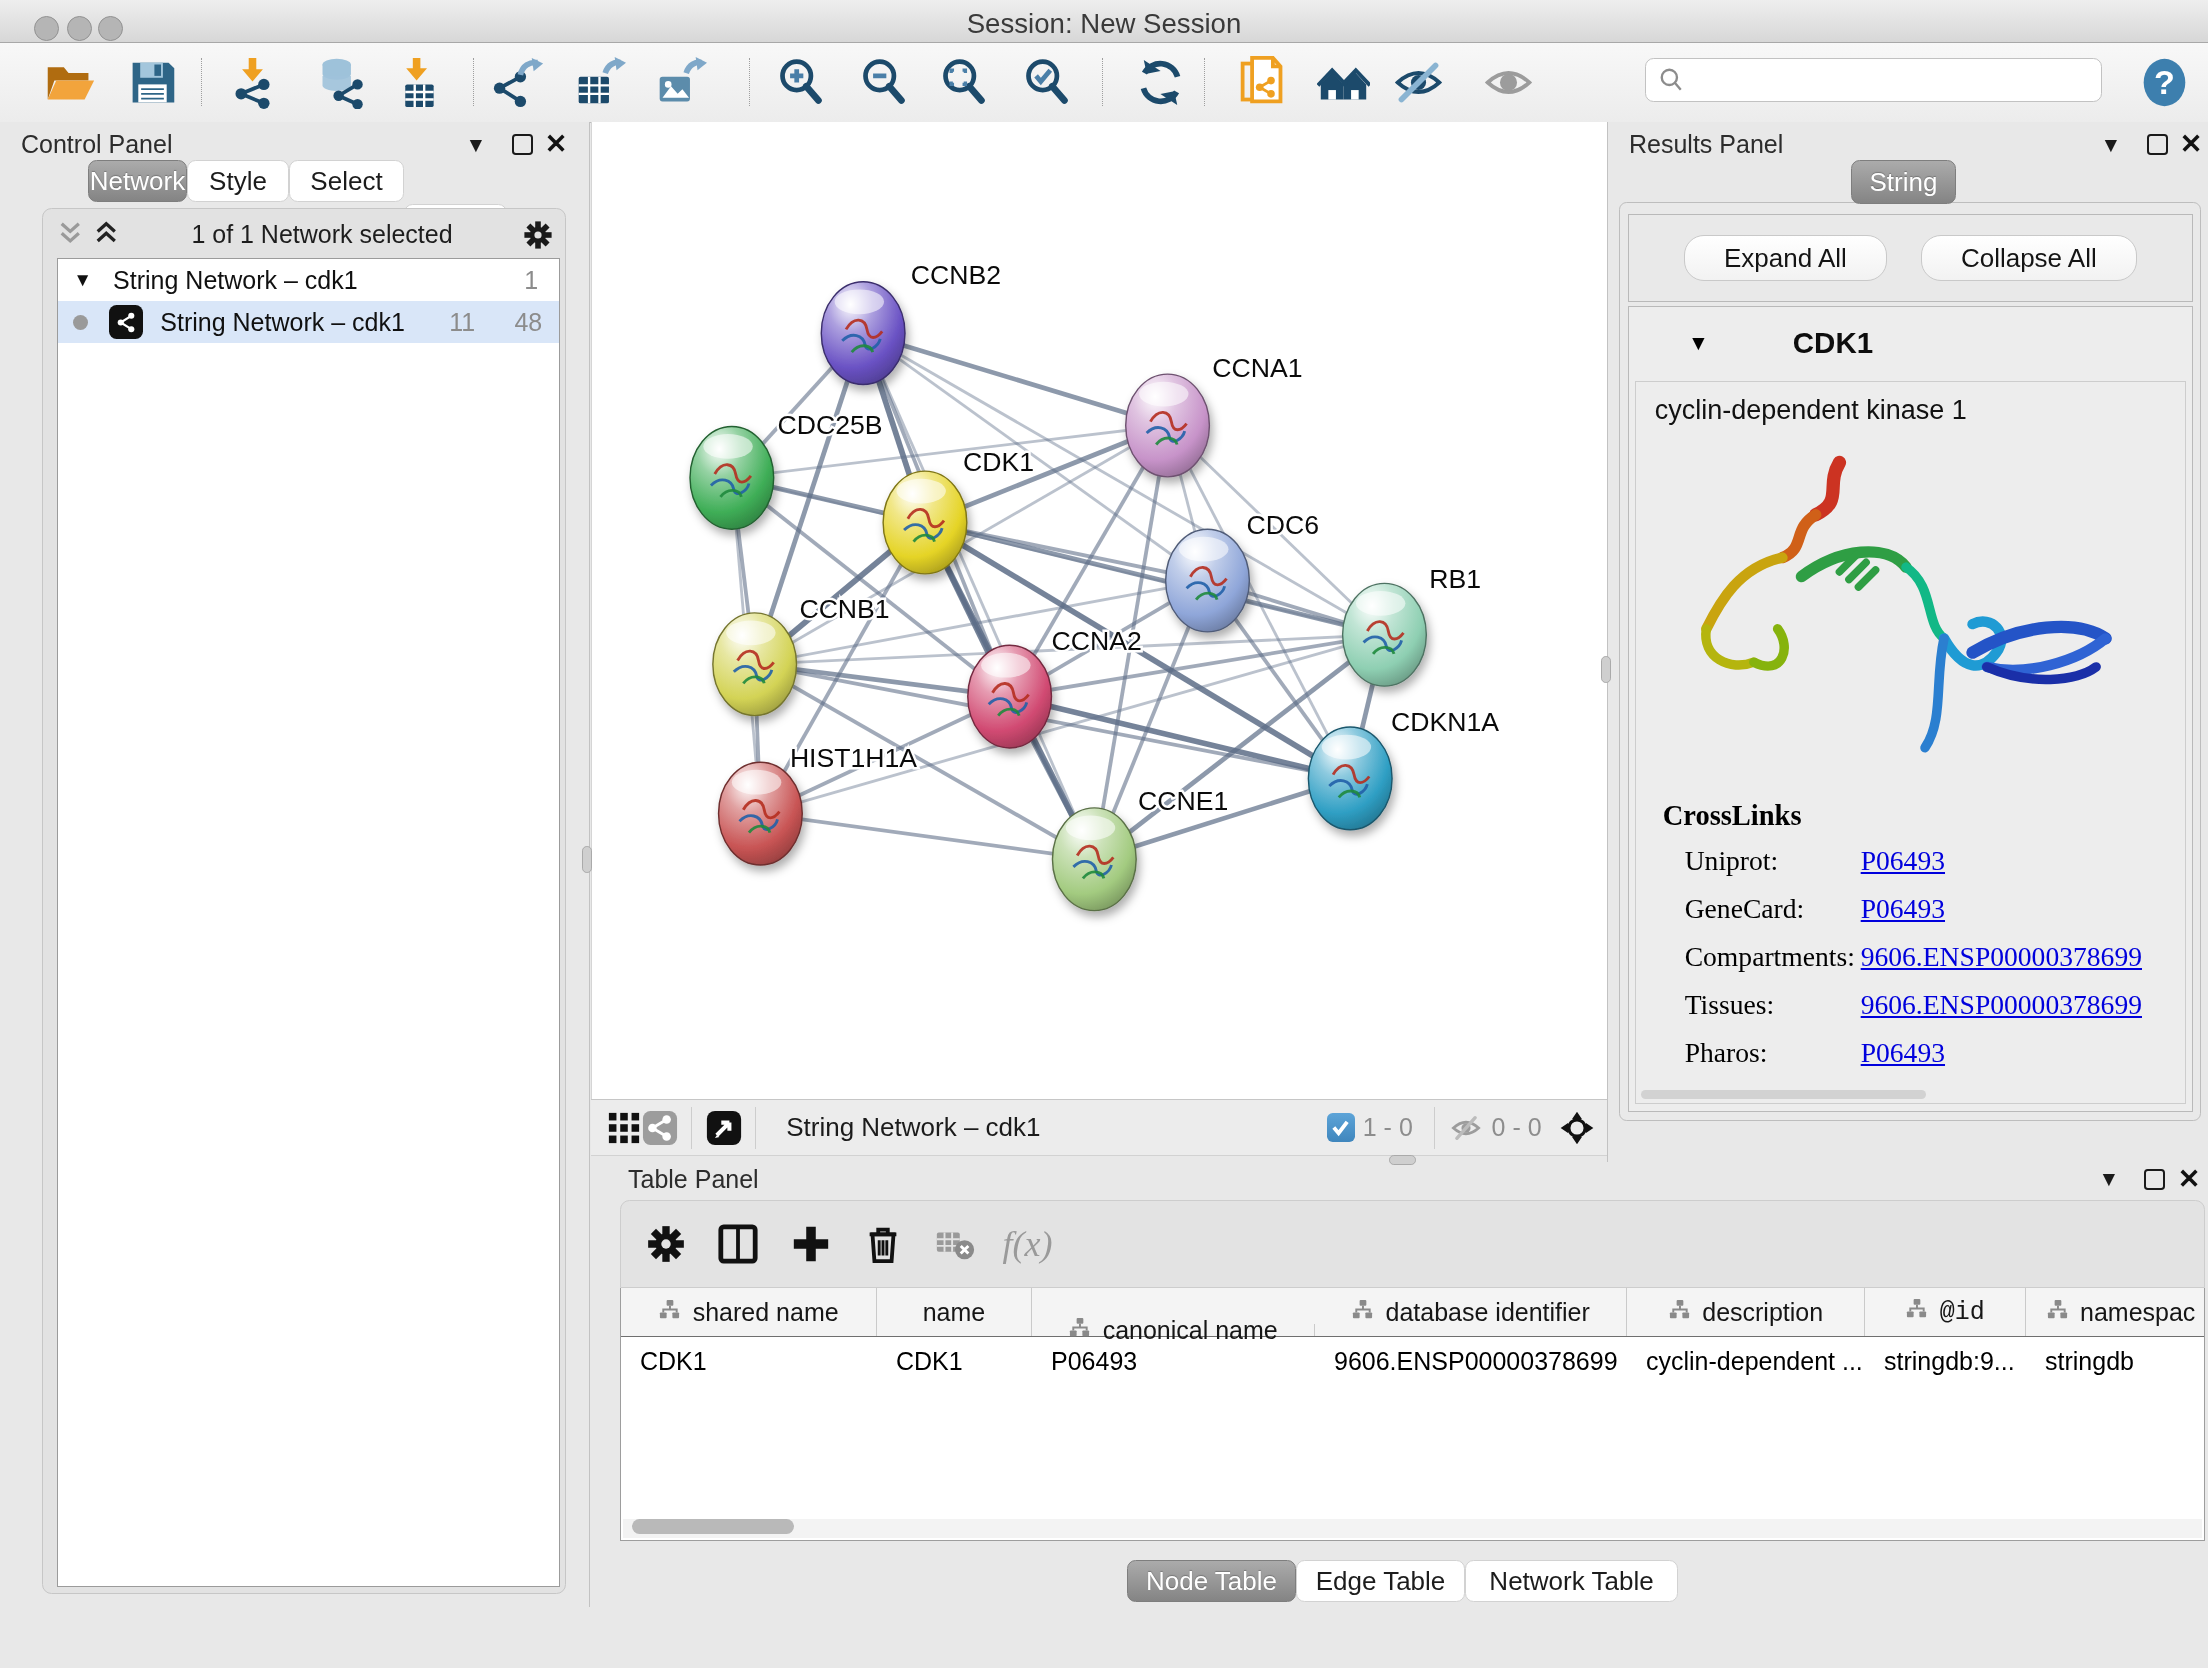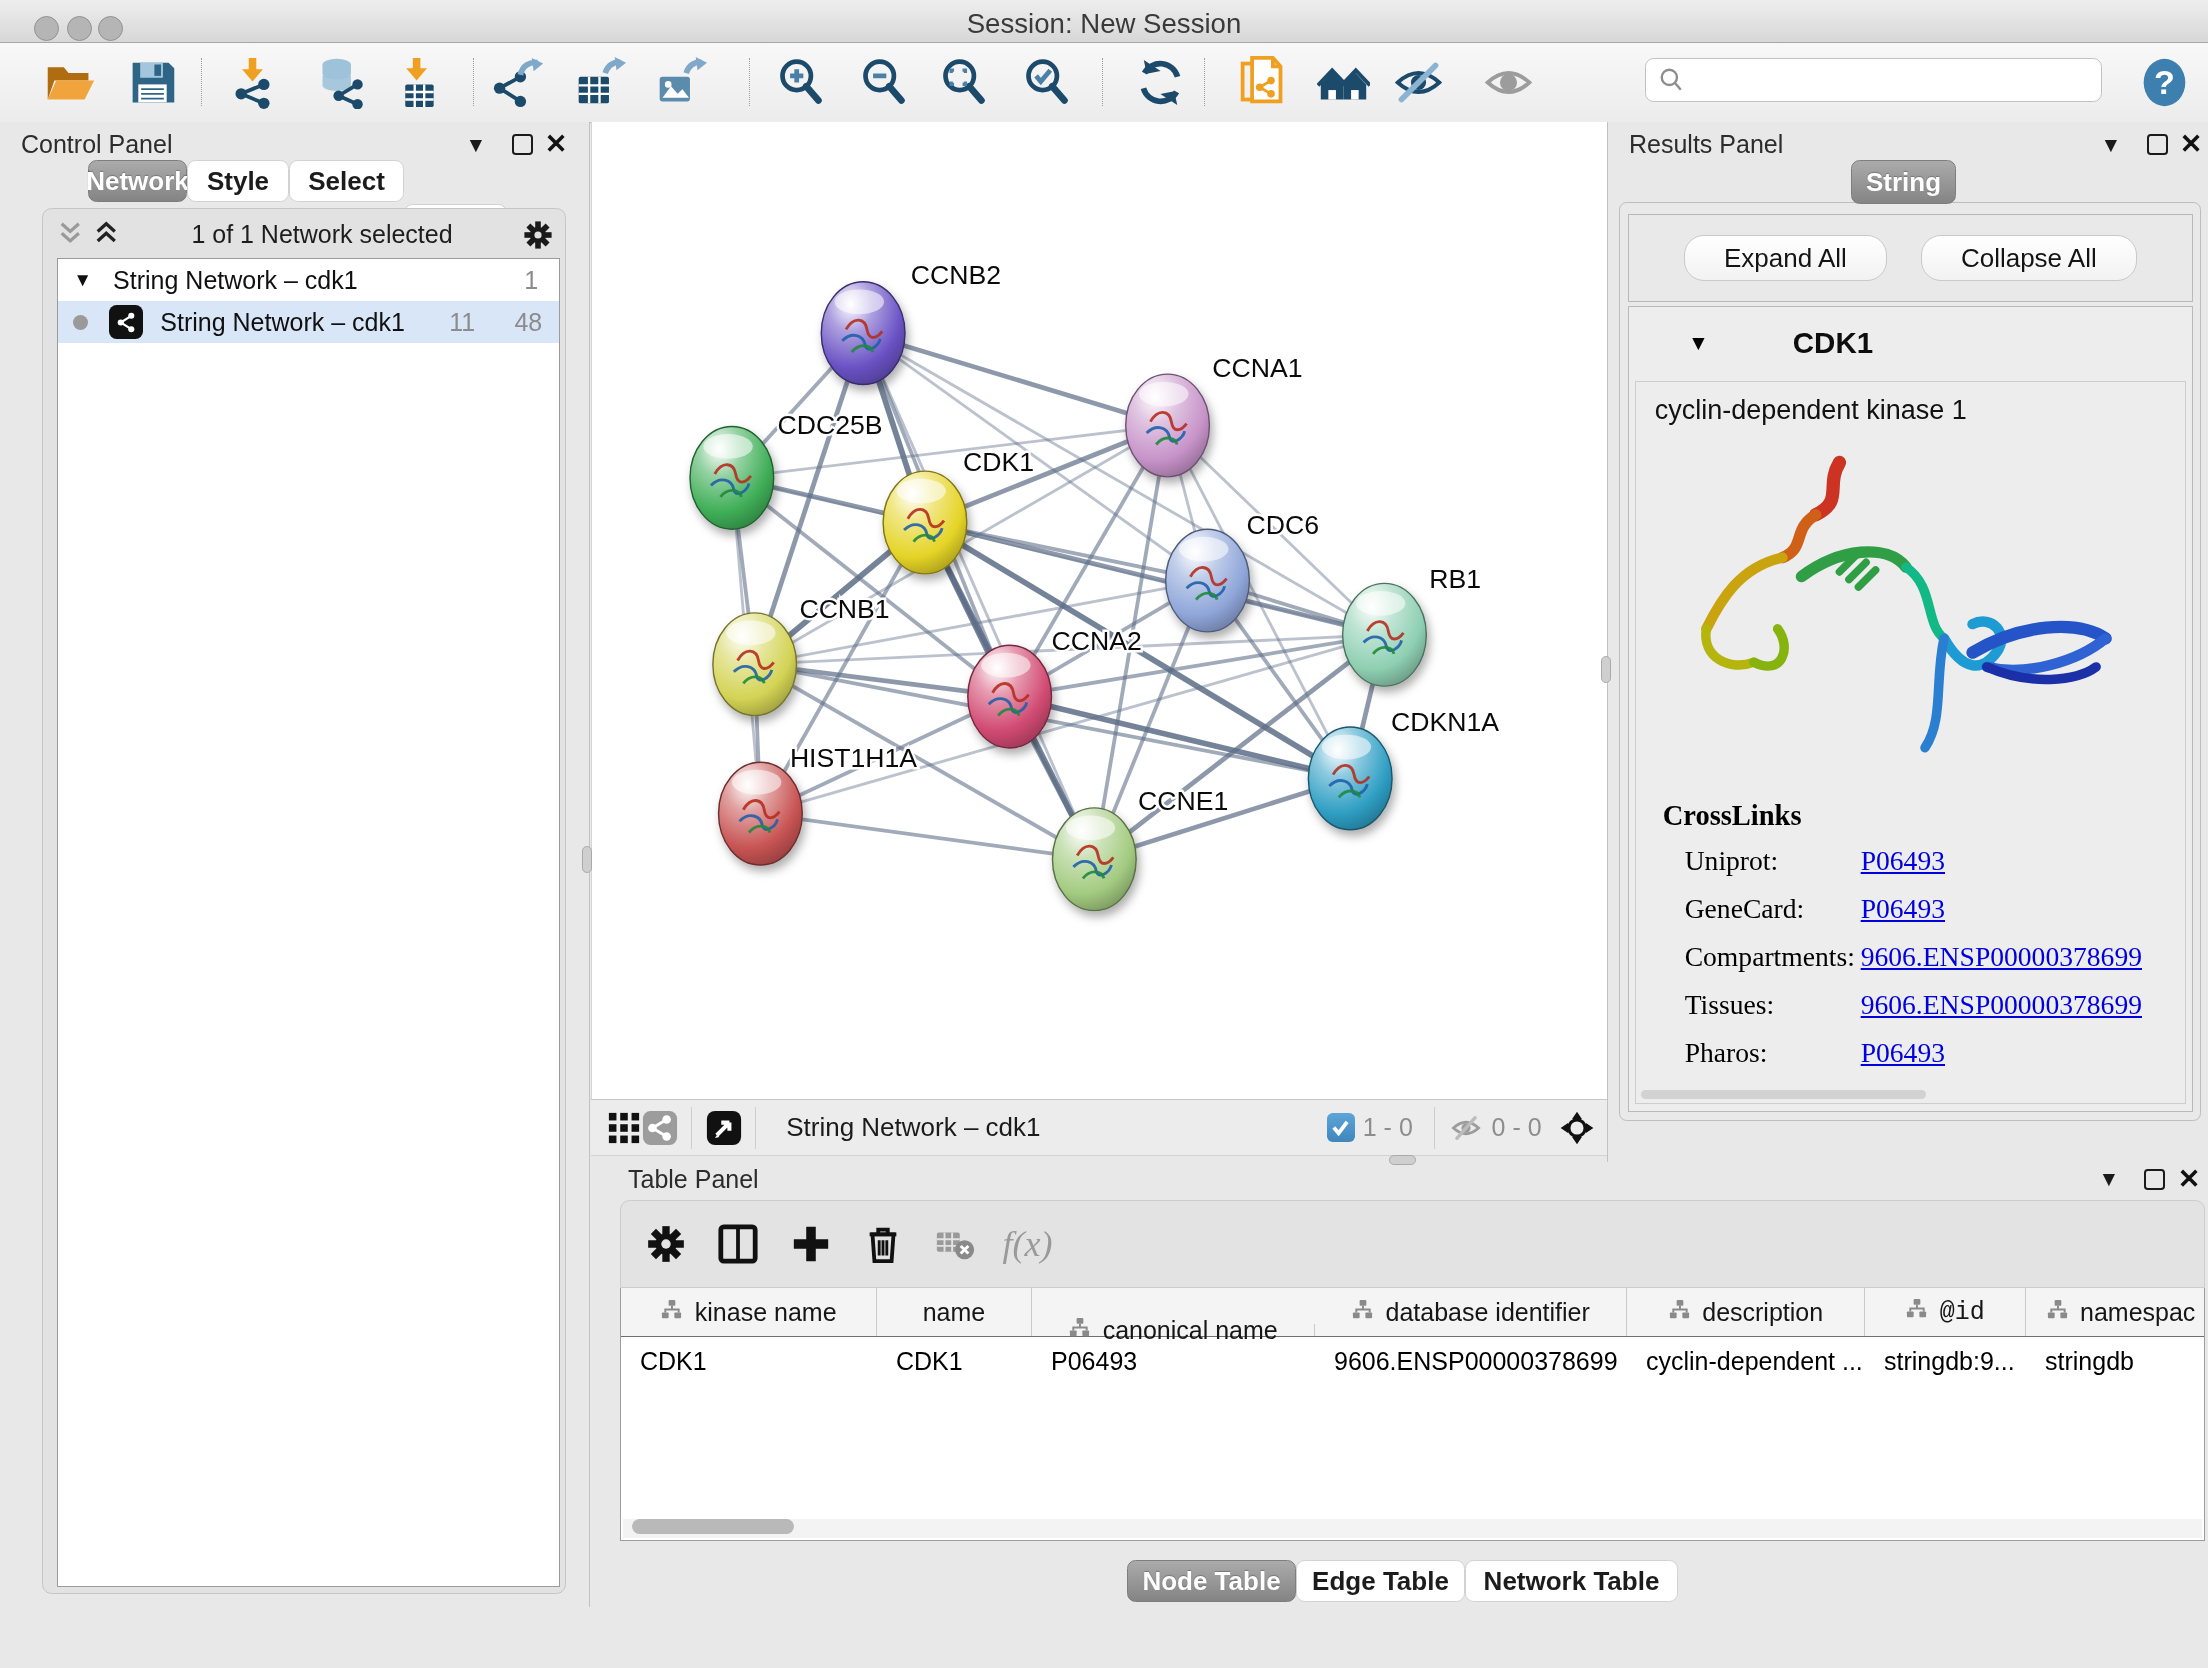--- a/index.html
+++ b/index.html
@@ -22,21 +22,21 @@
   .panel-title{font-size:25px;color:#2c2c2c;}
   .ph-menu{font-size:21px;color:#1a1a1a;}
   .ph-float{width:21px;height:21px;border:2.9px solid #1a1a1a;border-radius:3.8px;box-sizing:border-box;}
   .ph-close{font-size:27px;font-weight:bold;color:#111;line-height:21px;}
   .hbtn{display:flex;align-items:center;justify-content:center;width:32px;height:28.5px;cursor:default;}
 
   
   .control-panel{position:absolute;left:0;top:122px;width:590px;bottom:61px;background:#e8e8e8;border-right:1.9px solid #c2c2c2;box-sizing:border-box;}
   .cp-header{position:absolute;left:0;top:5.7px;right:0;height:34px;display:flex;align-items:center;}
   .tabs-row{position:absolute;display:flex;}
-  .tab{height:42px;display:flex;align-items:center;justify-content:center;font-size:26px;color:#1c1c1c;background:#fff;border:1px solid #d2d2d2;box-sizing:border-box;border-radius:8.6px;font-weight:bold;}
+  .tab{height:42px;display:flex;align-items:center;justify-content:center;font-size:26px;color:#1c1c1c;background:#fff;border:1px solid #d2d2d2;box-sizing:border-box;border-radius:8.6px;}
   .tab.sel{background:linear-gradient(#ababab,#848484);color:#fff;border:1px solid #7e7e7e;text-shadow:0 -1px 1px rgba(0,0,0,.25);}
   .cp-box{position:absolute;left:42px;top:86px;width:524px;bottom:13.3px;background:#e2e2e2;border:1.9px solid #c6c6c6;border-radius:9.5px;box-sizing:border-box;}
   .cp-selrow{position:absolute;left:9.5px;right:9.5px;top:5.7px;height:40px;display:flex;align-items:center;}
   .cp-selstatus{flex:1;text-align:center;font-size:25px;color:#1d1d1d;}
   .cp-tree{position:absolute;left:14.3px;right:4.8px;top:49px;bottom:5.7px;background:#fff;border:1.9px solid #9b9b9b;box-sizing:border-box;overflow:hidden;}
   .tree-row{height:42px;display:flex;align-items:center;font-size:25px;color:#101010;}
   .tree-row.sel{background:#d9e6f8;}
   .tree-count{color:#8c8c8c;margin-left:auto;}
   .share-chip{width:34px;height:34px;border-radius:7.6px;background:#111;display:flex;align-items:center;justify-content:center;}
 
@@ -732,21 +732,21 @@
       <div class="thead" id="t-head">
           <div class="th" style="width: 256px;">
             <span><svg width="23" height="23" viewBox="0 0 24 24">
                 <g fill="#8a8a8a">
                   <rect x="9" y="2" width="7" height="6" rx="1"></rect>
                   <rect x="2" y="15" width="7" height="6" rx="1"></rect>
                   <rect x="15" y="15" width="7" height="6" rx="1"></rect>
                 </g>
                 <path d="M12.5 8v4M5.5 15v-3h14v3" stroke="#8a8a8a" stroke-width="2" fill="none"></path>
               </svg></span>
-            <span>kinase name</span>
+            <span>shared name</span>
           </div>
           <div class="th" style="width: 155px;">
             <span>name</span>
           </div>
           <div class="th" style="width: 283px; margin-top: 36px;">
             <span><svg width="23" height="23" viewBox="0 0 24 24">
                 <g fill="#8a8a8a">
                   <rect x="9" y="2" width="7" height="6" rx="1"></rect>
                   <rect x="2" y="15" width="7" height="6" rx="1"></rect>
                   <rect x="15" y="15" width="7" height="6" rx="1"></rect>

